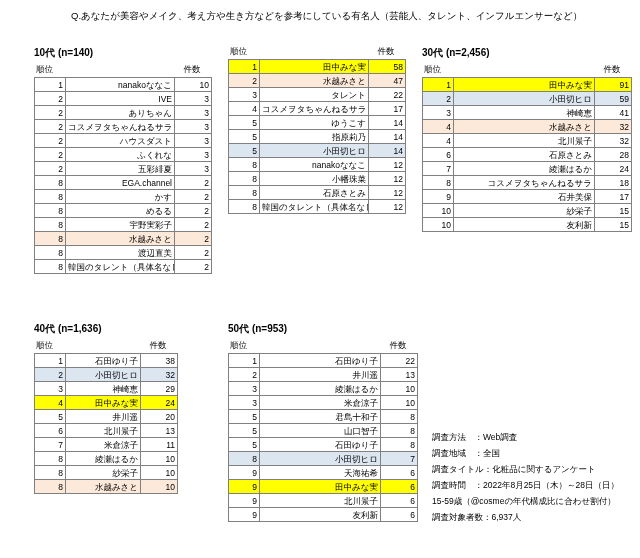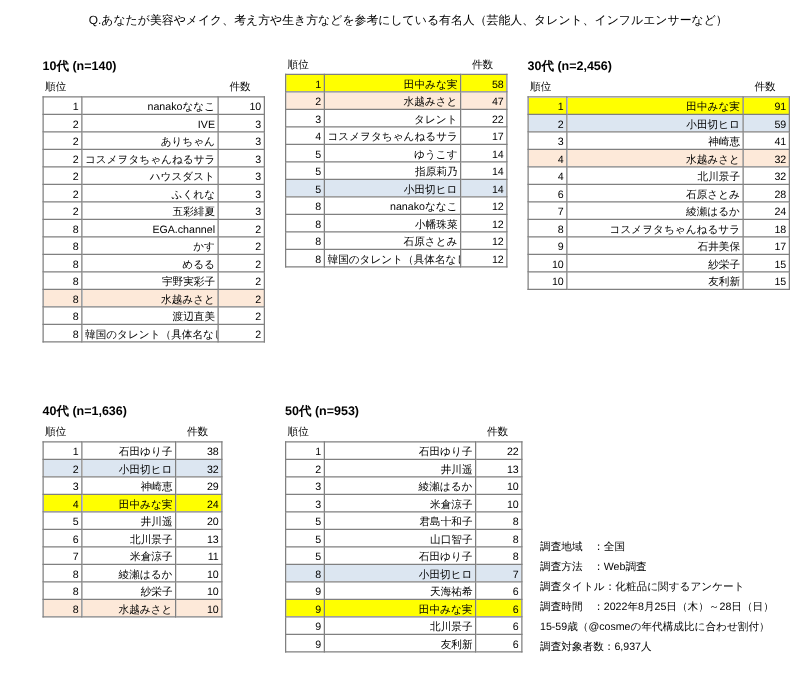--- a/index.html
+++ b/index.html
@@ -451,19 +451,19 @@
     <tr>
           <td class="c-rank">9</td>
           <td class="c-name">友利新</td>
           <td class="c-count">6</td>
         </tr>
   </tbody>
     </table>
 </div>
 
 <div class="info" style="top:430px; left:432px;">
+  <div>調査方法　：Web調査</div>
   <div>調査地域　：全国</div>
-  <div>調査方法　：Web調査</div>
   <div>調査タイトル：化粧品に関するアンケート</div>
   <div>調査時間　：2022年8月25日（木）～28日（日）</div>
   <div>15-59歳（@cosmeの年代構成比に合わせ割付）</div>
   <div>調査対象者数：6,937人</div>
 </div>
 
 </body></html>

